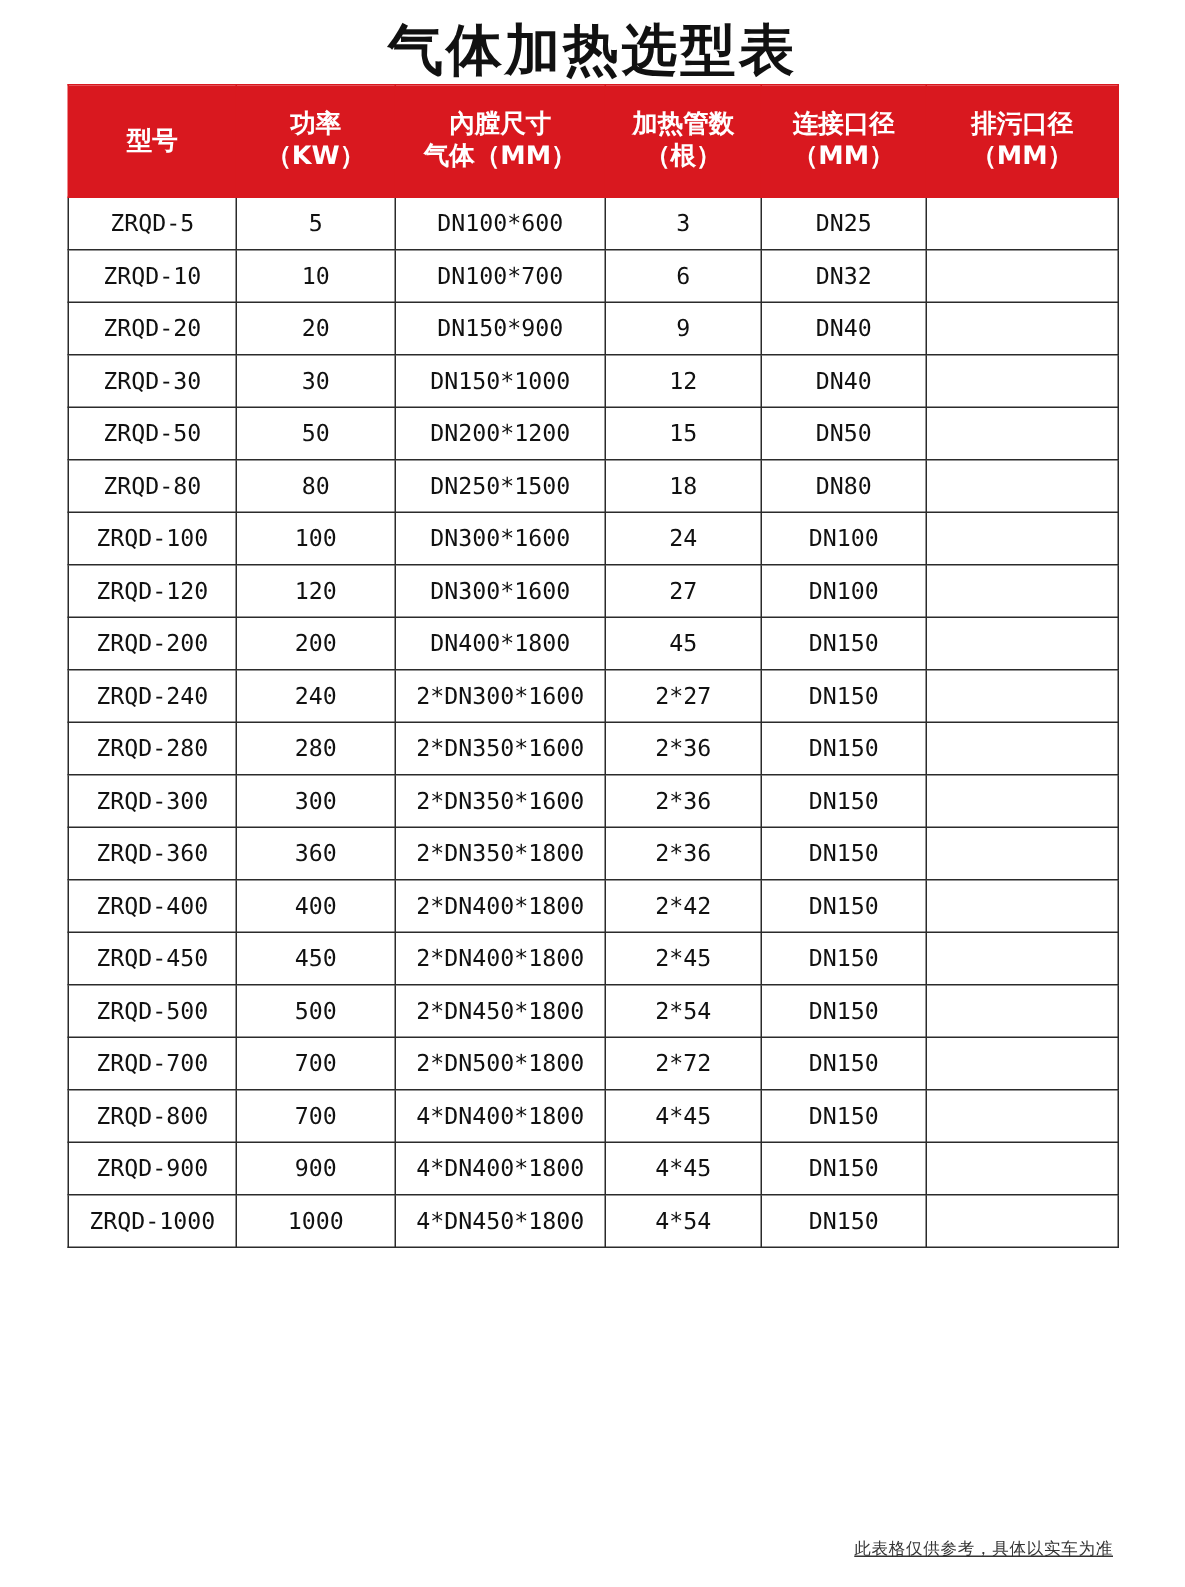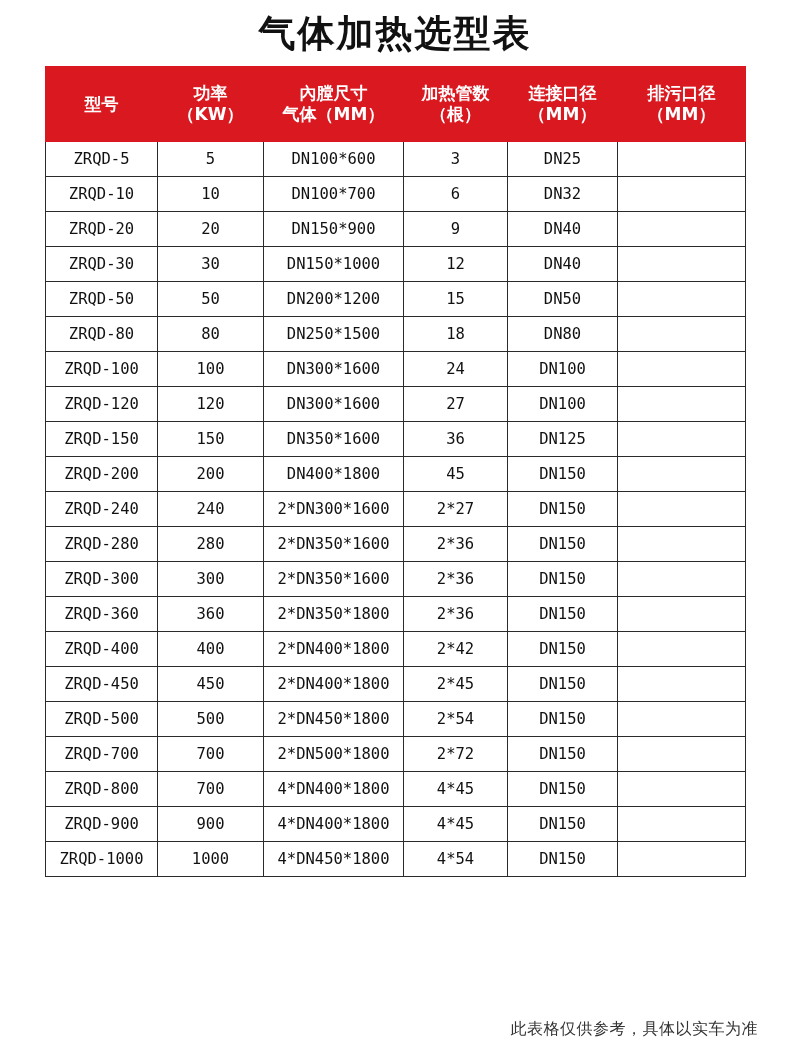--- a/index.html
+++ b/index.html
@@ -22,21 +22,20 @@
     position: relative;
   }
   .title {
     text-align: center;
     font-family: "DejaVu Sans", "Liberation Sans", sans-serif;
     font-size: 37px;
     font-weight: bold;
     letter-spacing: 2px;
     color: #111111;
     padding-top: 12px;
-    padding-bottom: 10px;
     line-height: 1.2;
   }
   .table-wrap {
     padding: 0 45px 0 45px;
   }
   table.spec {
     border-collapse: collapse;
     width: 700px;
     table-layout: fixed;
     background: #ffffff;
@@ -69,26 +68,27 @@
     color: #111111;
   }
   col.c0 { width: 112px; }
   col.c1 { width: 106px; }
   col.c2 { width: 140px; }
   col.c3 { width: 104px; }
   col.c4 { width: 110px; }
   col.c5 { width: 128px; }
   .footnote {
     position: absolute;
-    right: 32px;
+    right: 48px;
     bottom: 18px;
     font-family: "DejaVu Sans", "Liberation Sans", sans-serif;
-    font-size: 16px;
+    font-size: 11px;
     color: #333333;
     letter-spacing: 0.5px;
+    text-decoration: underline;
   }
 </style>
 </head>
 <body>
 
 <div class="page">
 
   <div class="title">气体加热选型表</div>
 
   <div class="table-wrap">
@@ -170,28 +170,20 @@
           </tr>
           <tr>
             <td>ZRQD-120</td>
             <td>120</td>
             <td>DN300*1600</td>
             <td>27</td>
             <td>DN100</td>
             <td></td>
           </tr>
           <tr>
-            <td>ZRQD-150</td>
-            <td>150</td>
-            <td>DN350*1600</td>
-            <td>36</td>
-            <td>DN125</td>
-            <td></td>
-          </tr>
-          <tr>
             <td>ZRQD-200</td>
             <td>200</td>
             <td>DN400*1800</td>
             <td>45</td>
             <td>DN150</td>
             <td></td>
           </tr>
           <tr>
             <td>ZRQD-240</td>
             <td>240</td>

